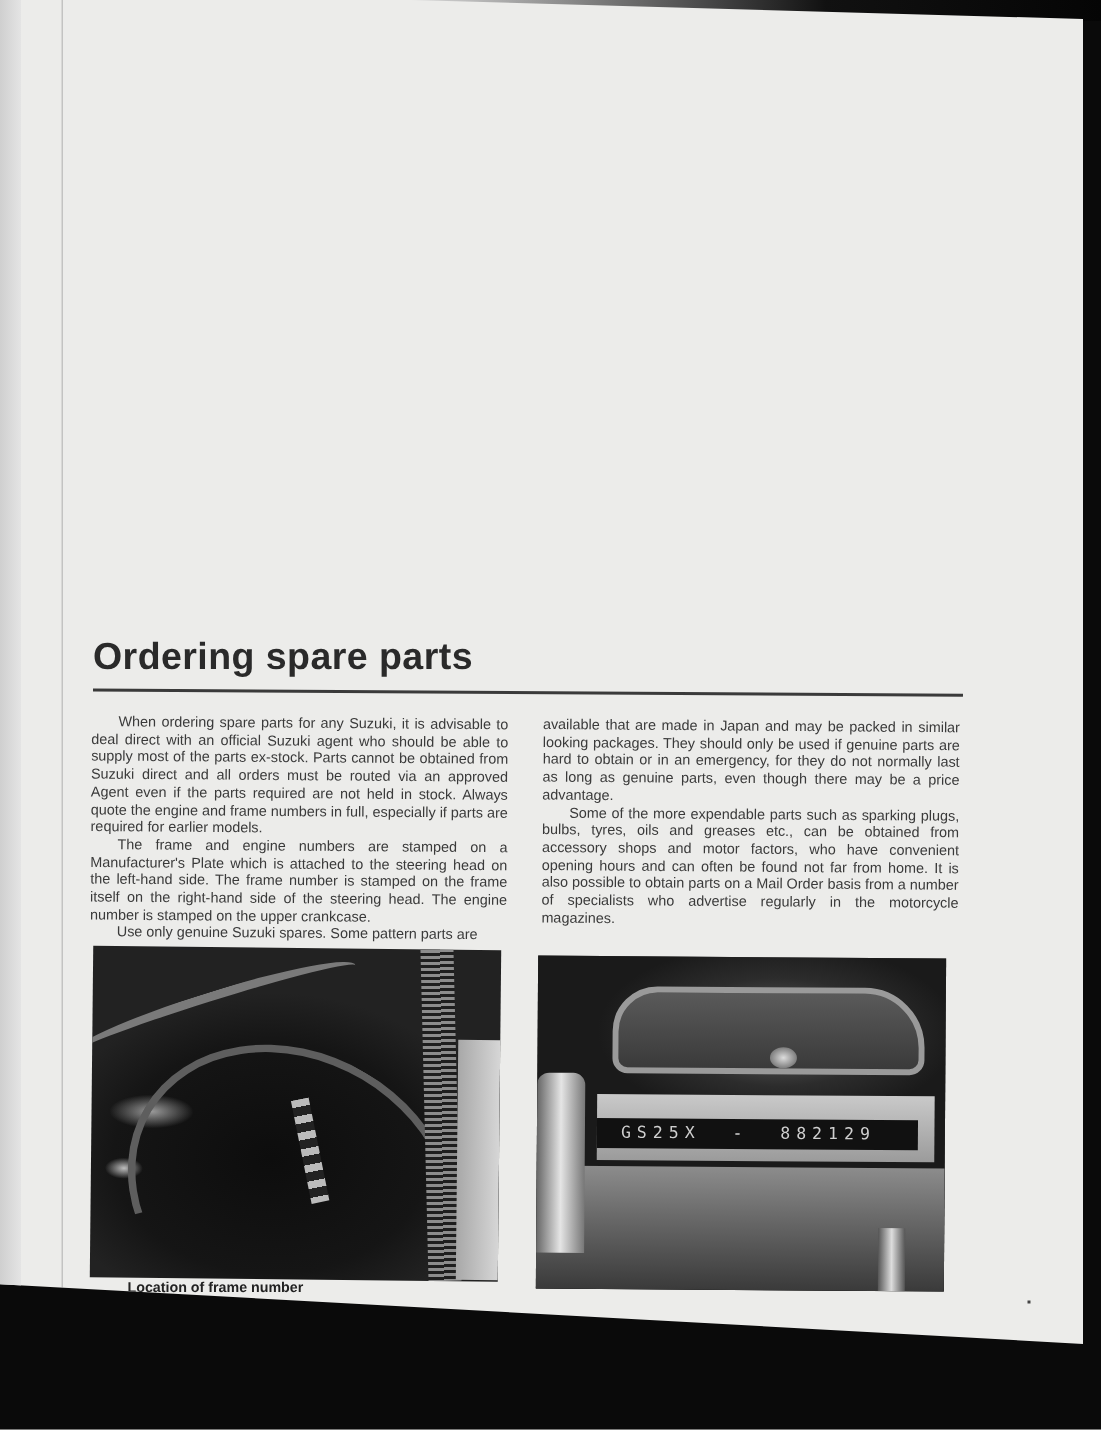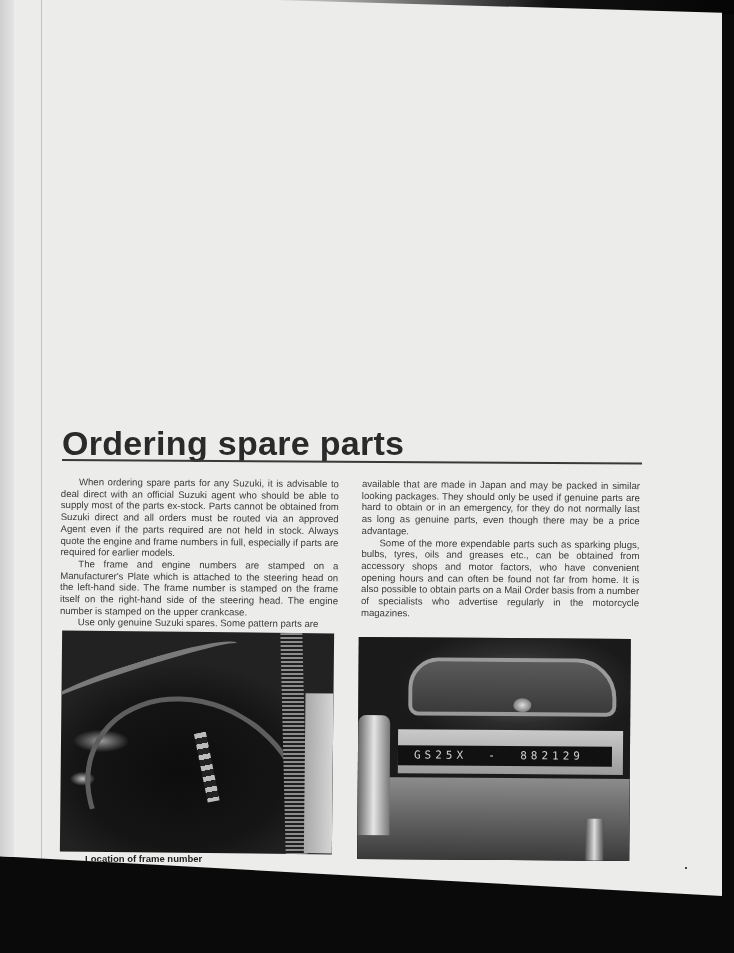--- a/index.html
+++ b/index.html
@@ -20,21 +20,21 @@
   .left-edge {
     position:absolute; left:0; top:0; width:14px; height:905px;
     background:linear-gradient(to right, #cfcfcf, #e4e4e4);
   }
   .fold-line {
     position:absolute; left:41px; top:0; width:1px; height:880px;
     background:rgba(120,120,120,0.35);
   }
   .title {
     position:absolute; left:62px; top:424px; margin:0;
-    font-size:34px; font-weight:bold; color:#2a2a2a; letter-spacing:0.3px;
+    font-size:25px; font-weight:bold; color:#2a2a2a; letter-spacing:0.3px;
   }
   .rule {
     position:absolute; left:62px; top:459px; width:580px; height:2px;
     background:#3a3a3a; transform:rotate(0.35deg); transform-origin:left;
   }
   .col {
     position:absolute; width:278px;
     font-size:9.6px; line-height:11.7px; color:#3a3a3a; text-align:justify;
     transform:rotate(0.45deg); transform-origin:left top;
   }

